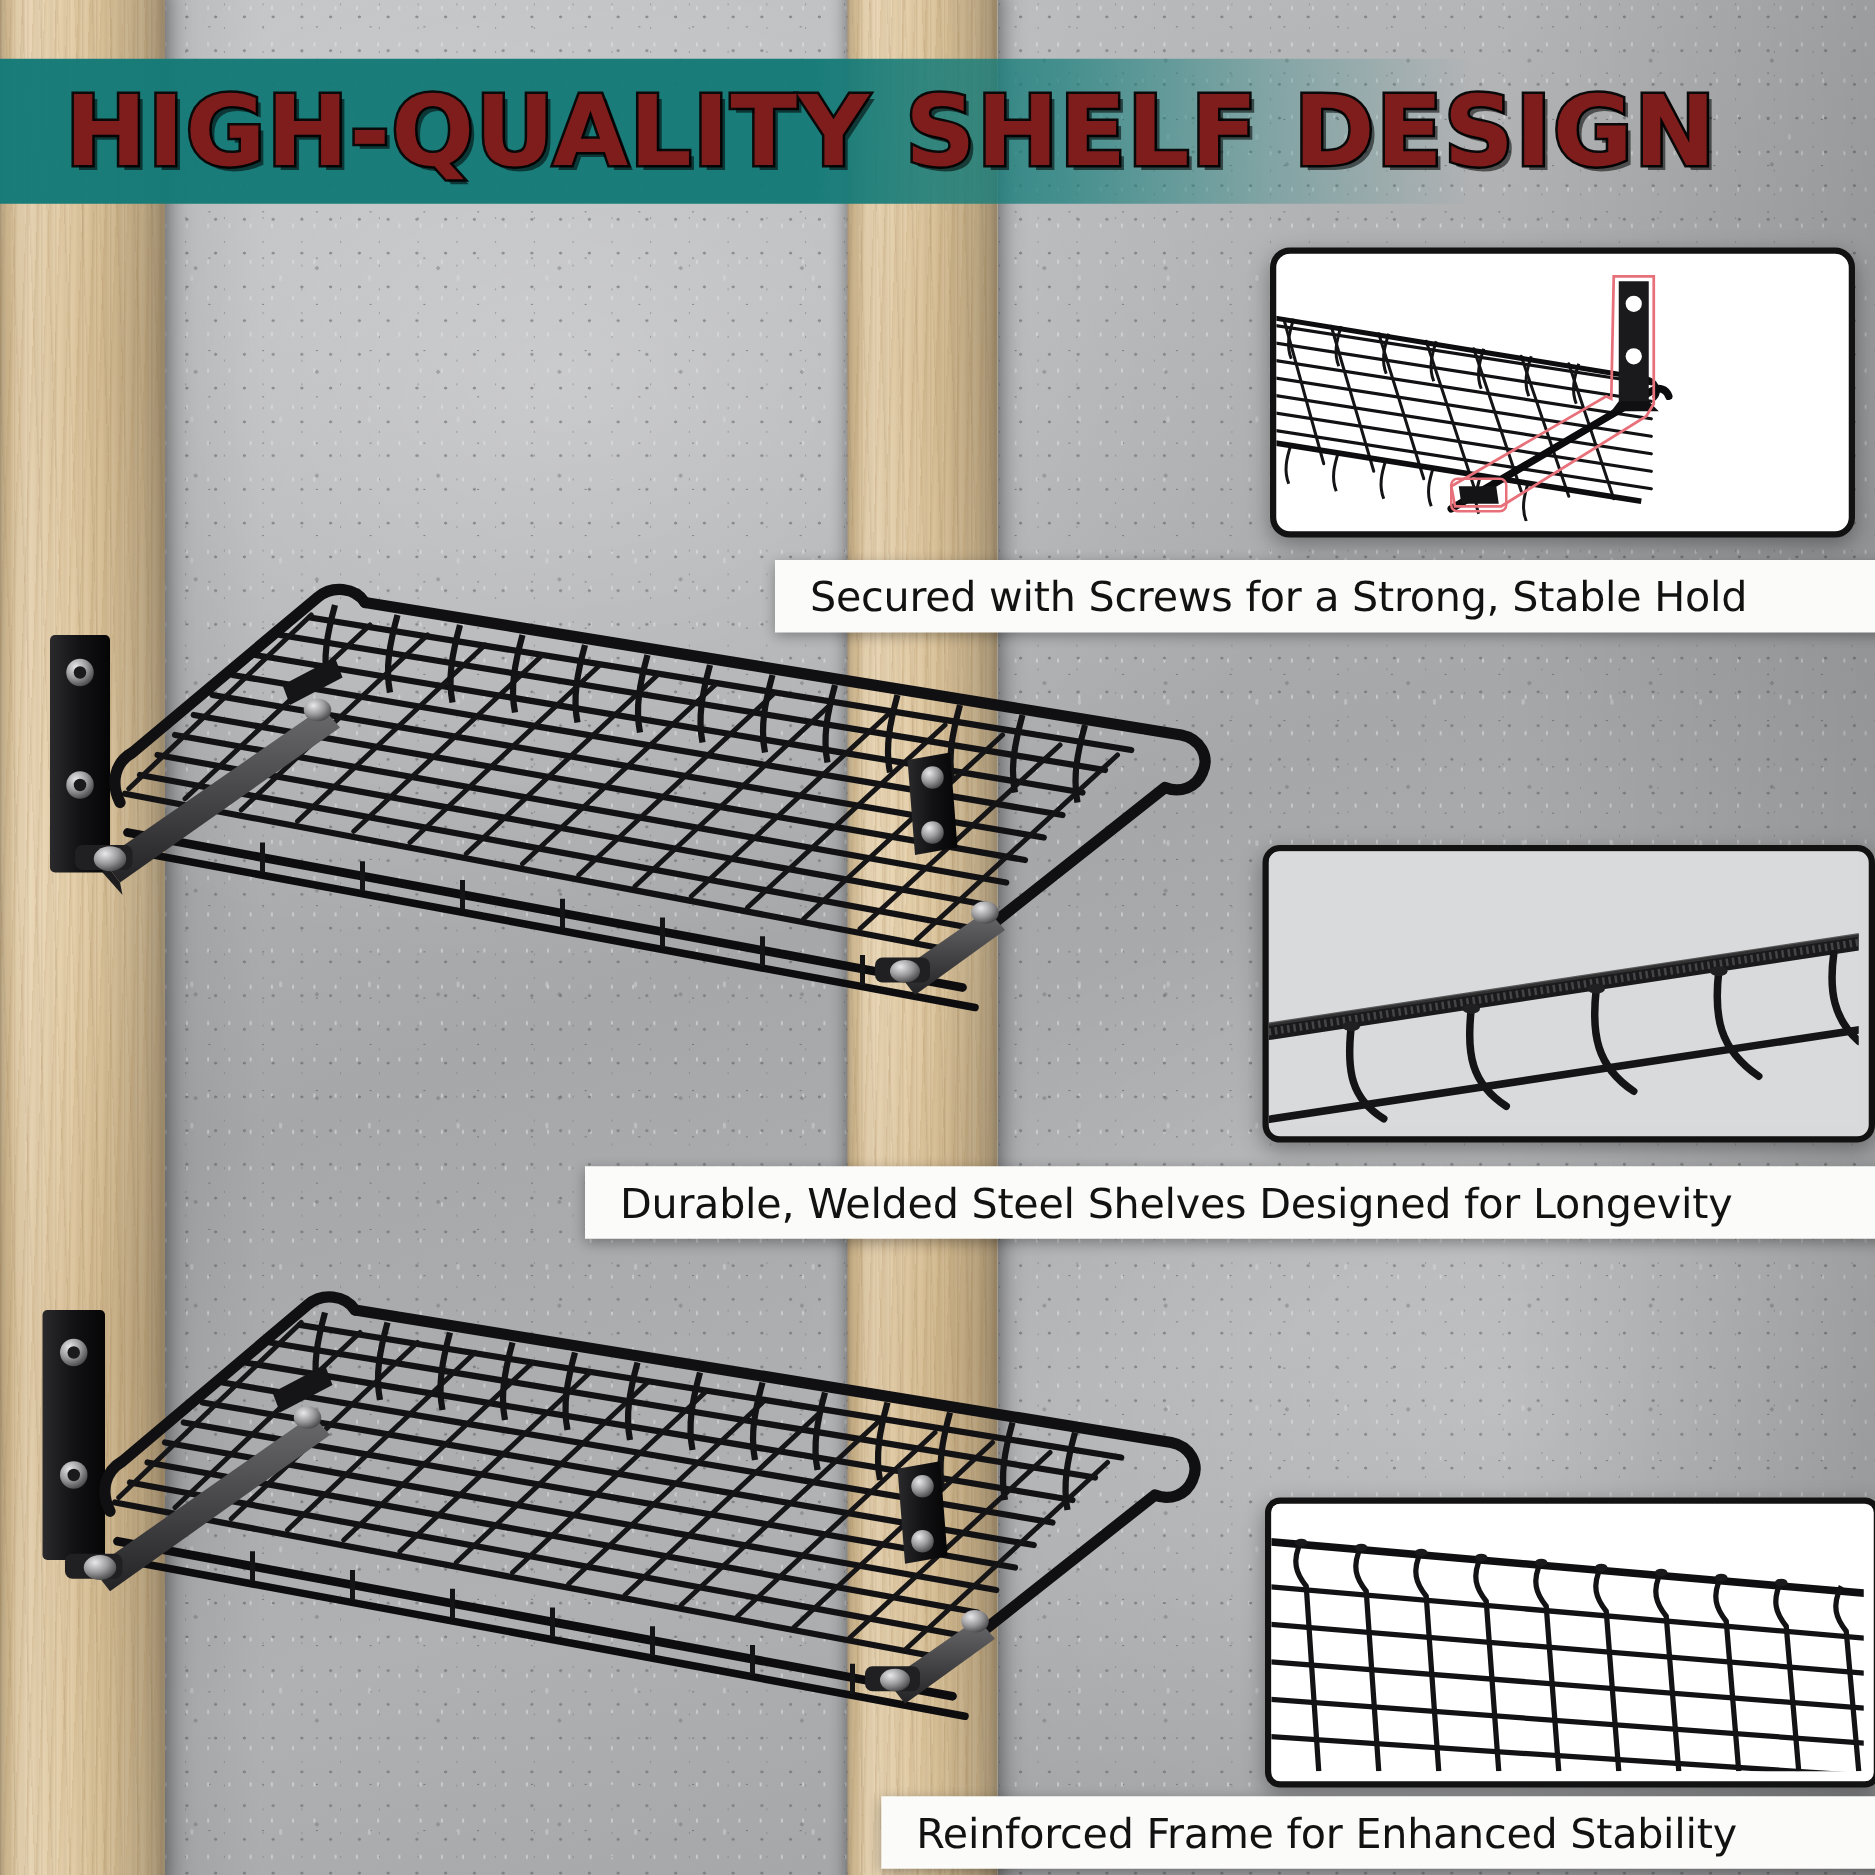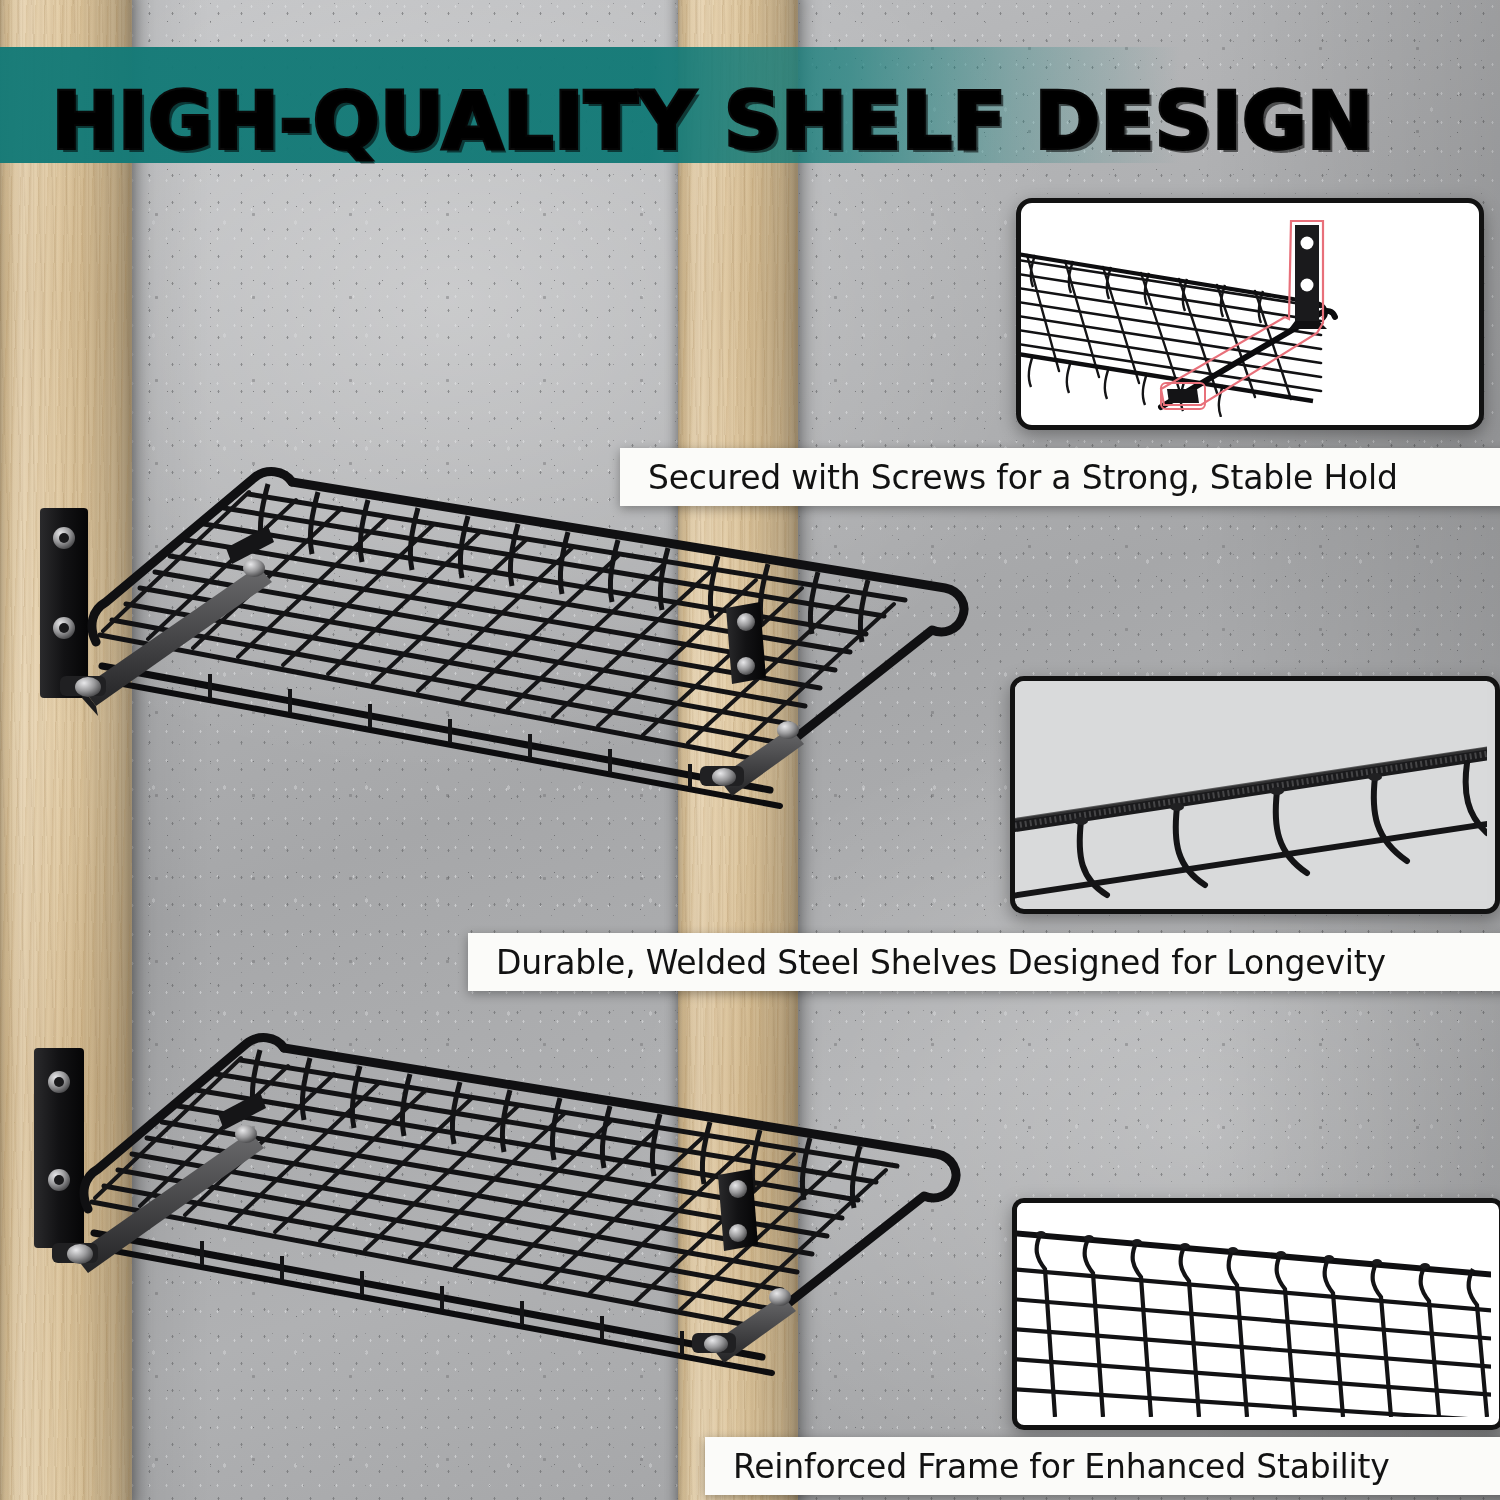--- a/index.html
+++ b/index.html
@@ -72,28 +72,28 @@
   .banner{
     position:absolute;left:0;top:47px;width:1180px;height:116px;
     background:linear-gradient(90deg,
        rgba(20,122,119,.97) 0%,
        rgba(20,122,119,.97) 55%,
        rgba(22,126,123,.72) 72%,
        rgba(24,128,125,.32) 86%,
        rgba(24,128,125,0) 100%);
   }
   .banner-title{
-    position:absolute;left:52px;top:67px;
+    position:absolute;left:52px;top:52px;
     width:1340px;height:108px;
     line-height:108px;
     font-family:"DejaVu Sans",sans-serif;
     font-weight:700;
     font-size:78px;
     letter-spacing:1px;
-    color:#000000;
+    color:#7f1d1d;
     white-space:nowrap;
     -webkit-text-stroke:4px #0a0a0a;
     paint-order:stroke fill;
     text-shadow:4px 4px 0 rgba(0,0,0,.55);
   }
 
   
   .caption{
     position:absolute;
     background:#fbfbf9;

